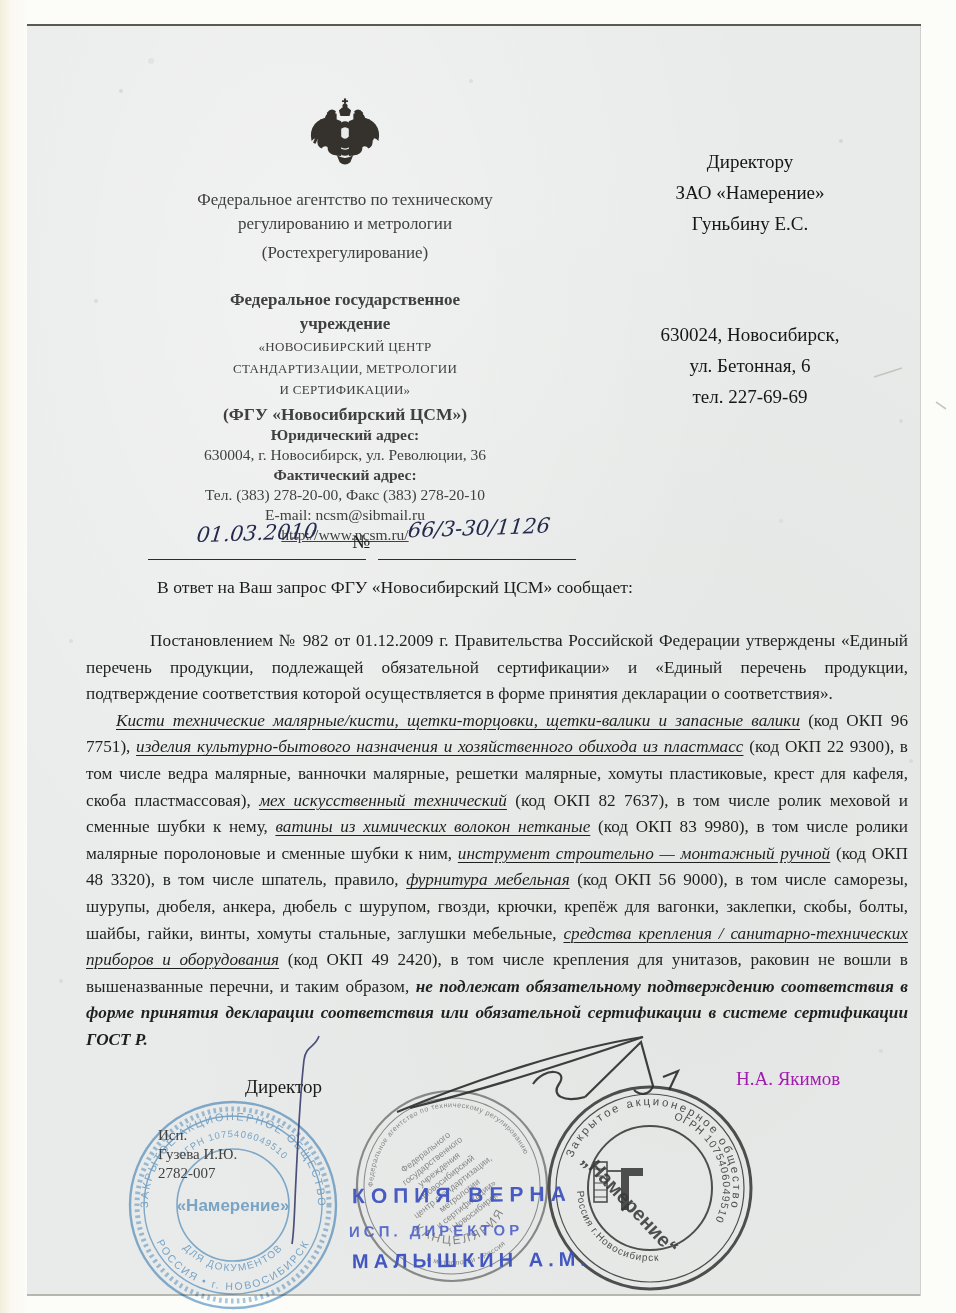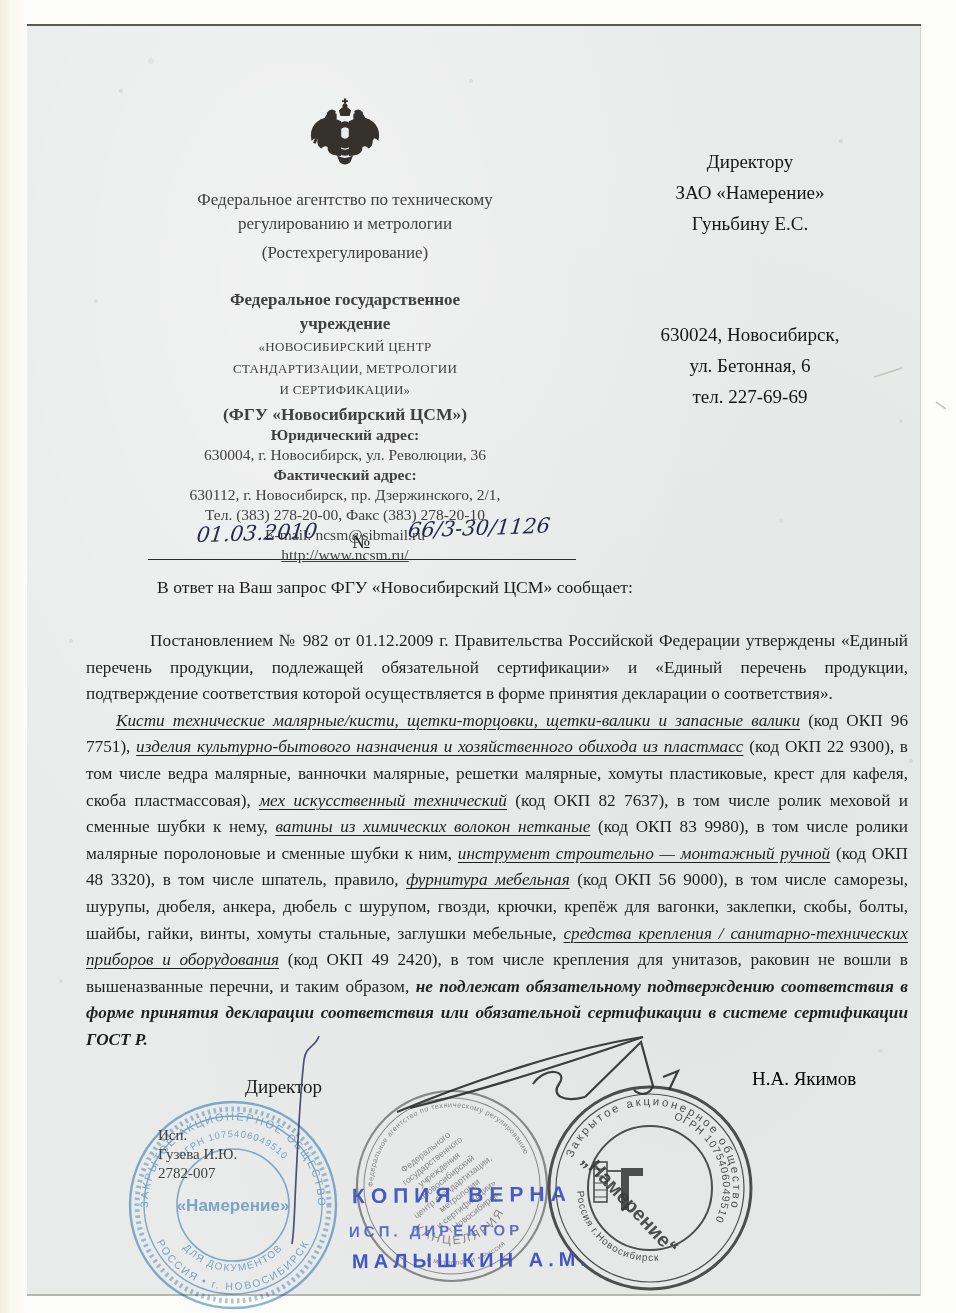--- a/index.html
+++ b/index.html
@@ -51,21 +51,21 @@
 
   .bodytext { left:86px; top:628px; width:822px; font-size:17.2px; line-height:26.6px;
     text-align:justify; color:#1f1f1f; }
   .bodytext p { margin:0; }
   .p1 { text-indent:64px; }
   .p2 { text-indent:30px; }
   .seg-iu { font-style:italic; text-decoration:underline; text-underline-offset:3px; text-decoration-thickness:1px; }
   .seg-bi { font-weight:bold; font-style:italic; }
 
   .sig-title { left:245px; top:1076px; font-size:19px; color:#1b1b1b; }
-  .sig-name  { left:752px; top:1068px; font-size:19px; color:#000000; }
+  .sig-name  { left:736px; top:1068px; font-size:19px; color:#a21caf; }
 
   .executor { left:158px; top:1126px; font-size:15px; line-height:19px; color:#404040; z-index:6; }
 
   .stamp { position:absolute; mix-blend-mode:multiply; }
   .stamp-gray  { left:352px; top:1086px; z-index:3; }
   .stamp-blue  { left:125px; top:1097px; z-index:4; }
   .stamp-black { left:544px; top:1082px; z-index:4; }
 
   .copy-blue { font-family:"Liberation Sans", sans-serif; font-weight:bold; color:#3b50c0; z-index:7; transform:rotate(-0.6deg); }
   .copy1 { left:352px; top:1183px; font-size:21px; letter-spacing:6px; opacity:.92; }
@@ -110,21 +110,20 @@
   <div class="agency-short">(Ростехрегулирование)</div>
   <div class="org-type">Федеральное государственное</div>
   <div class="org-type" style="margin-top:0;">учреждение</div>
   <div class="org-name">«НОВОСИБИРСКИЙ ЦЕНТР</div>
   <div class="org-name">СТАНДАРТИЗАЦИИ, МЕТРОЛОГИИ</div>
   <div class="org-name">И СЕРТИФИКАЦИИ»</div>
   <div class="org-short">(ФГУ «Новосибирский ЦСМ»)</div>
   <div class="addr-label">Юридический адрес:</div>
   <div class="addr-line">630004, г. Новосибирск, ул. Революции, 36</div>
   <div class="addr-label">Фактический адрес:</div>
-  <div class="addr-line">630112, г. Новосибирск, пр. Дзержинского, 2/1,</div>
   <div class="addr-line">Тел. (383) 278-20-00, Факс (383) 278-20-10</div>
   <div class="addr-line">E-mail: ncsm@sibmail.ru</div>
   <div class="addr-line site">http://www.ncsm.ru/</div>
 </div>
 
 <div class="abs recipient">
   <div>Директору</div>
   <div>ЗАО «Намерение»</div>
   <div>Гуньбину Е.С.</div>
   <div class="addr">

